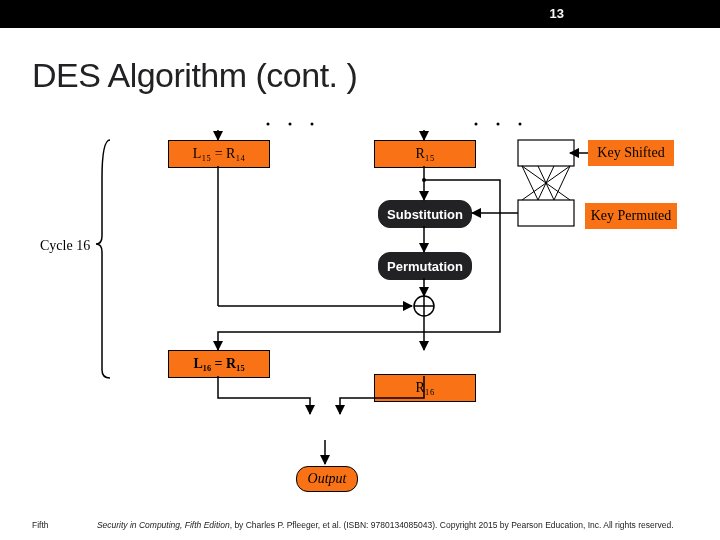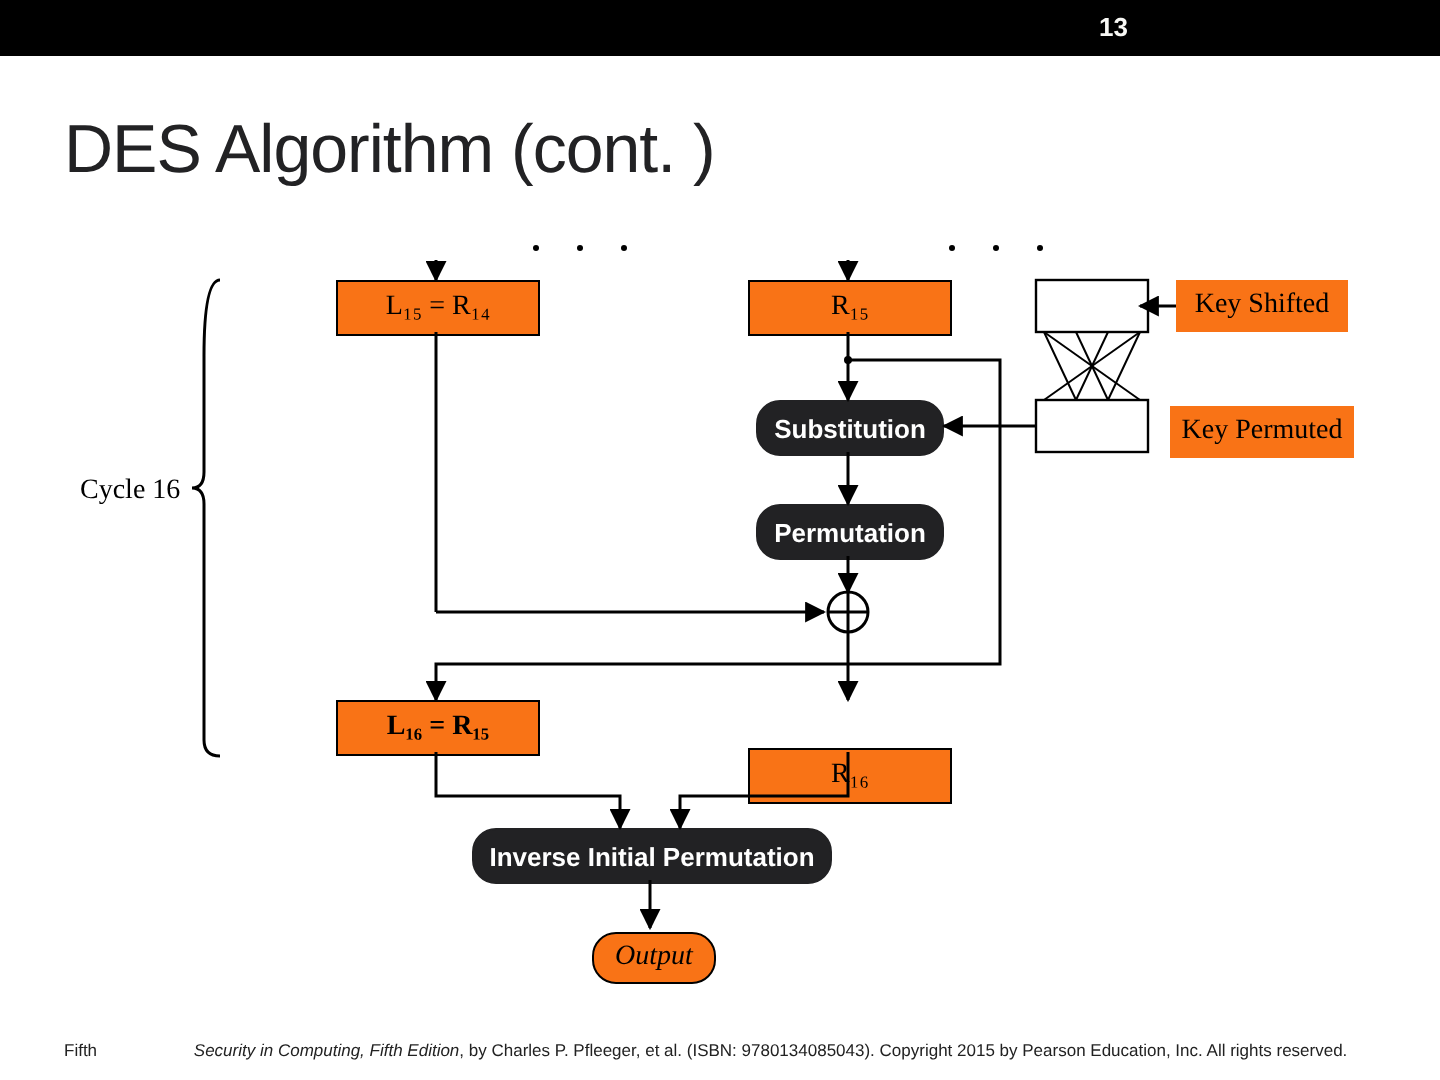--- a/index.html
+++ b/index.html
@@ -99,21 +99,20 @@
 
   <div class="dbox" style="left:548px; top:22px; width:86px; height:26px; border:none;">Key Shifted</div>
   <div class="dbox" style="left:545px; top:85px; width:92px; height:26px; border:none;">Key Permuted</div>
 
   <div class="dbox rounded filled" style="left:338px; top:82px; width:92px; height:26px;">Substitution</div>
   <div class="dbox rounded filled" style="left:338px; top:134px; width:92px; height:26px;border-radius:12px;">Permutation</div>
 
   <div class="dbox" style="left:128px; top:232px; width:100px; height:26px;font-weight:bold;">L₁₆ = R₁₅</div>
   <div class="dbox" style="left:334px; top:232px; width:100px; height:26px;margin-top:24px;">R₁₆</div>
 
-  <div class="dbox rounded filled" style="left:196px; top:296px; width:178px; height:26px;">Inverse Initial Permutation</div>
   <div class="dbox rounded" style="left:256px; top:348px; width:60px; height:24px;font-style:italic;">Output</div>
 
   <svg class="overlay" viewBox="0 0 640 380">
     <defs>
       <marker id="arr" viewBox="0 0 10 10" refX="9" refY="5" markerWidth="7" markerHeight="7" orient="auto-start-reverse">
         <path d="M0,0 L10,5 L0,10 z" fill="#000"></path>
       </marker>
     </defs>
 
     <circle cx="228" cy="6" r="1.5" fill="#000"></circle>

